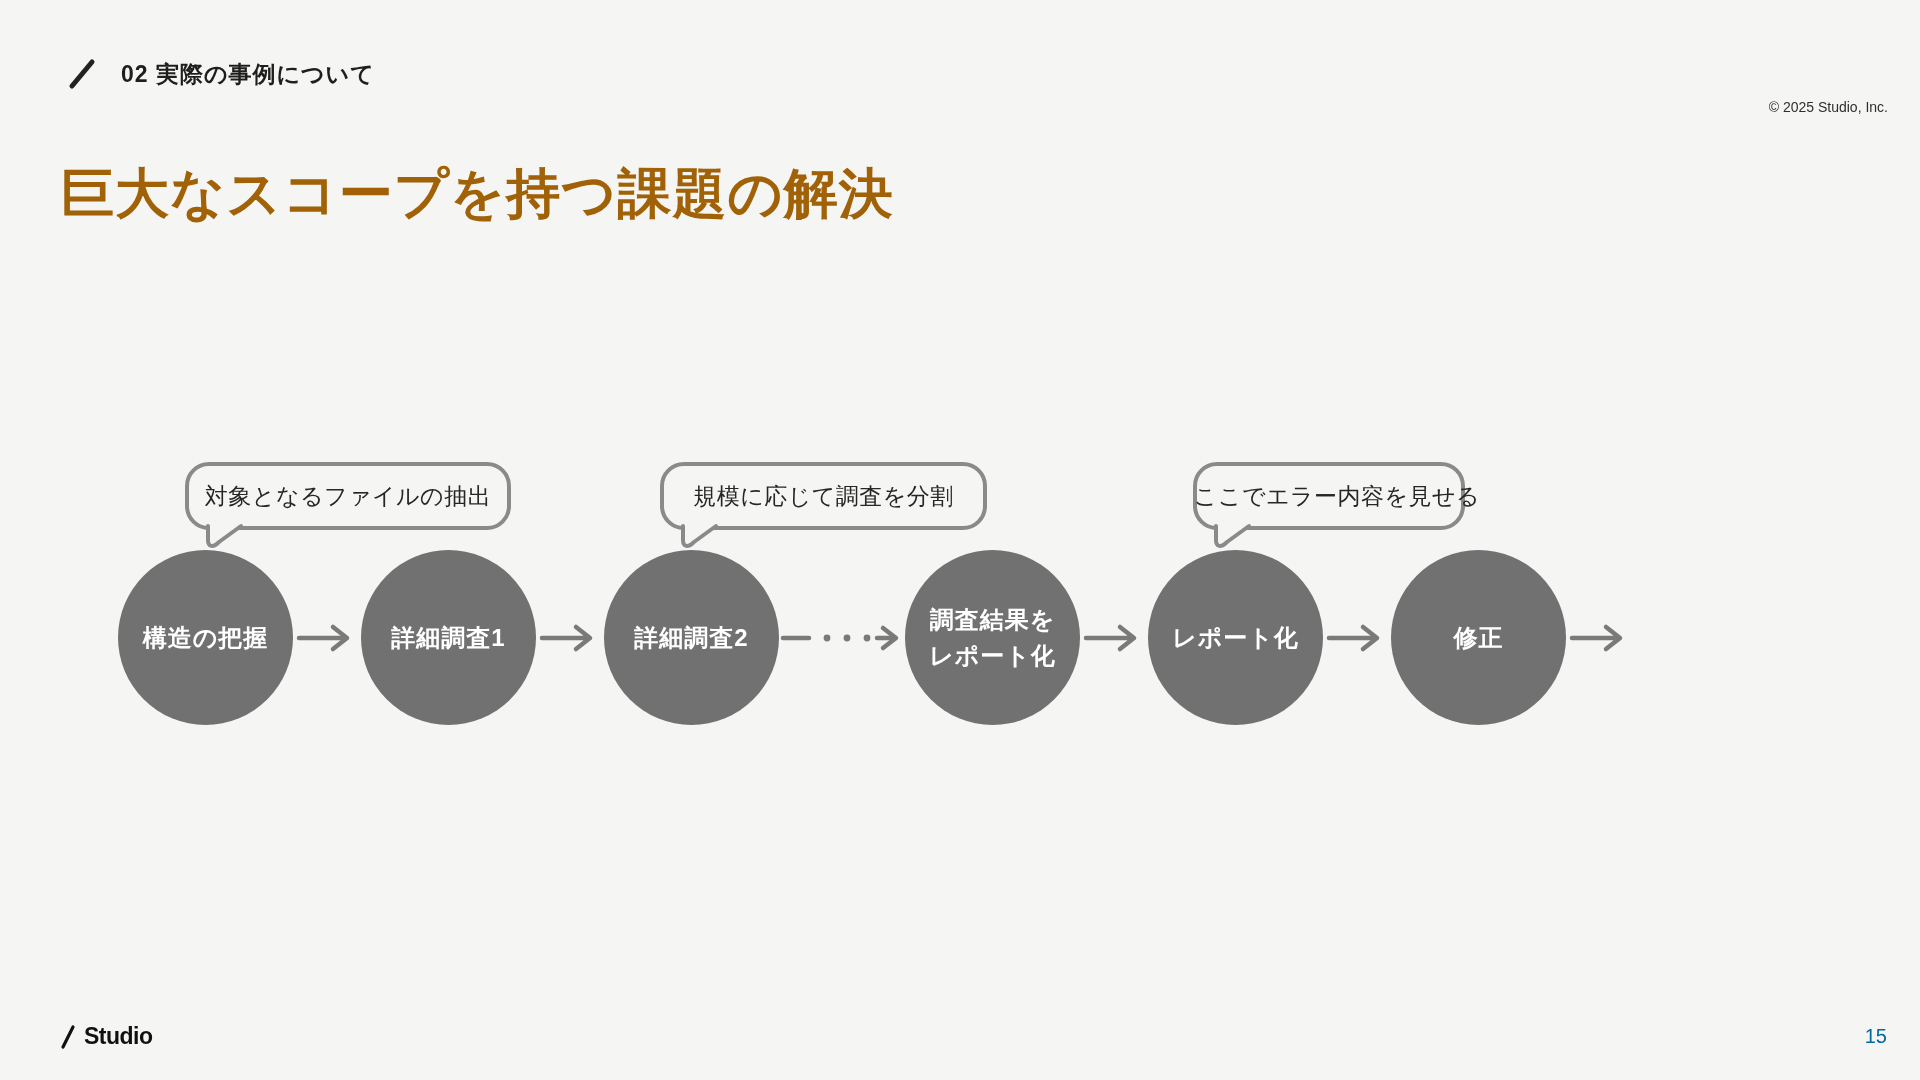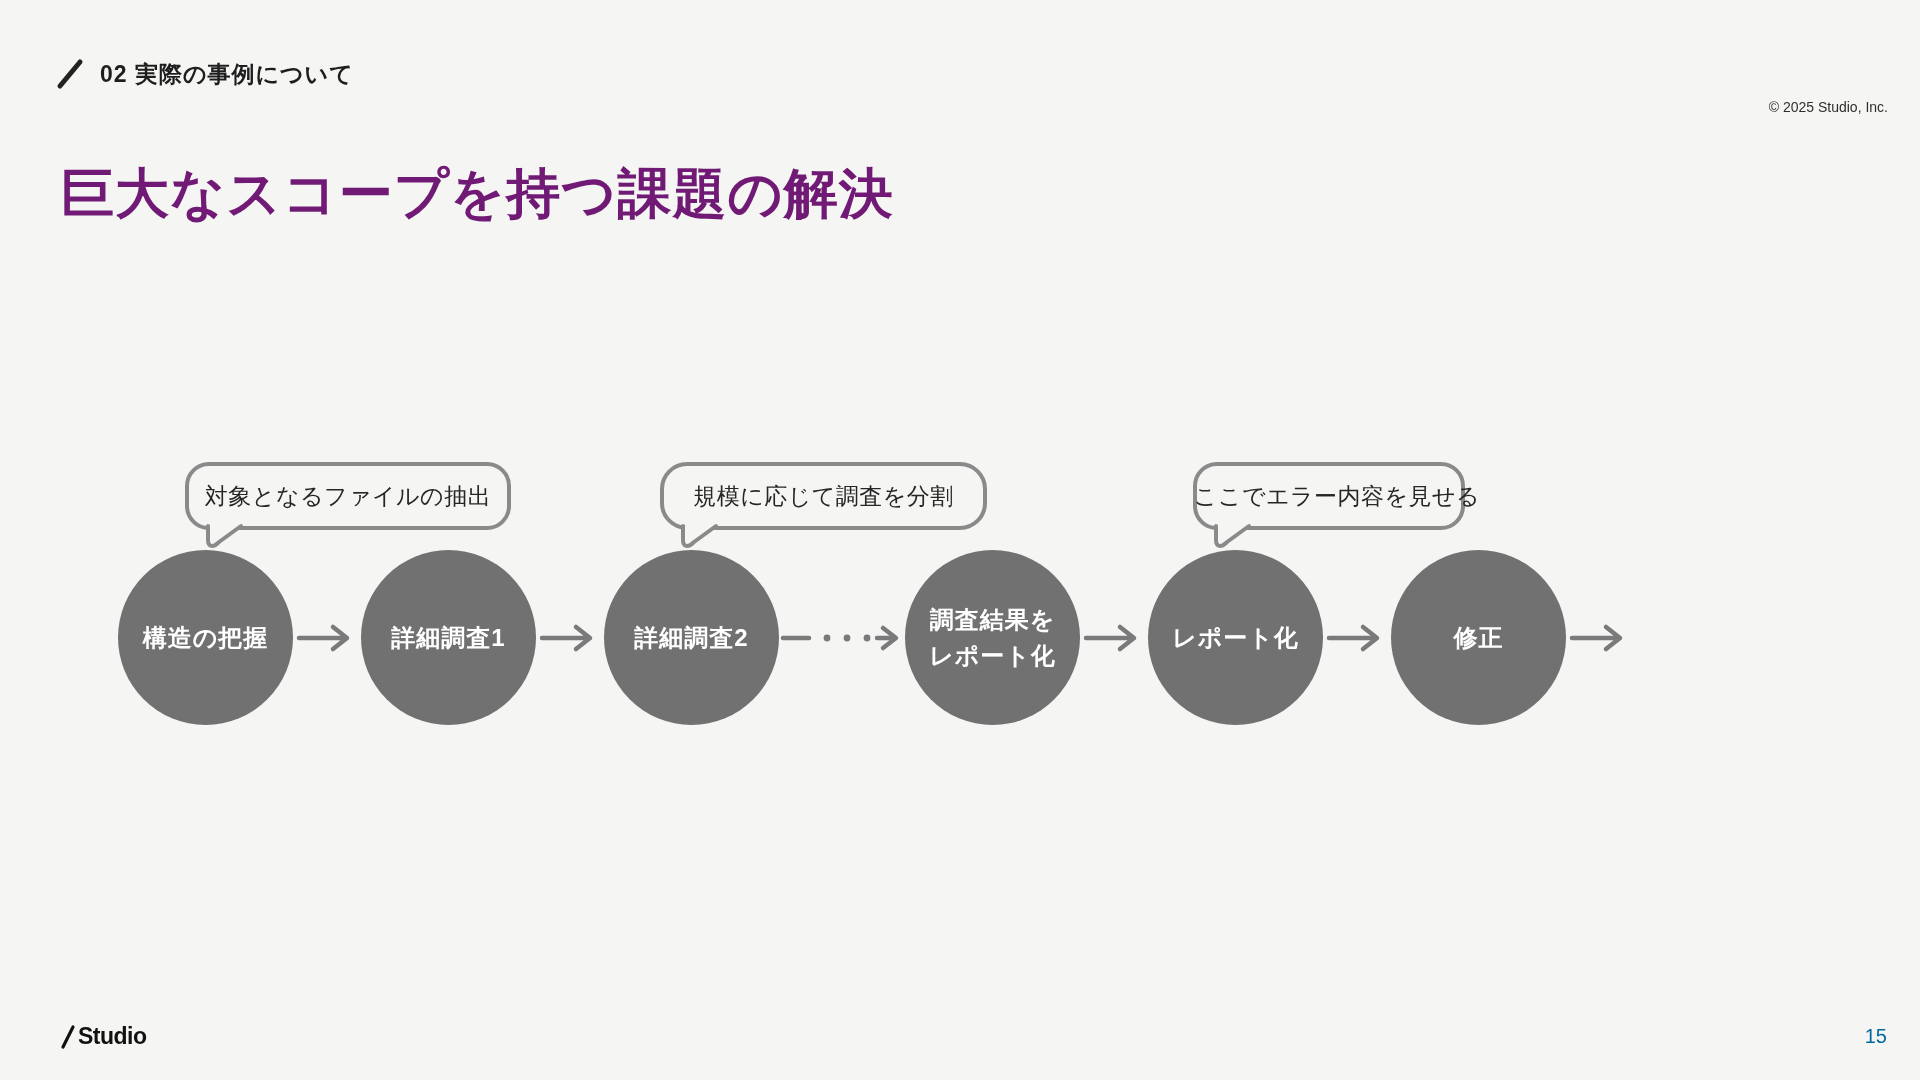--- a/index.html
+++ b/index.html
@@ -13,25 +13,25 @@
     width: 1920px;
     height: 1080px;
     background: #f5f5f3;
     overflow: hidden;
     color: #222;
   }
 
   
   .section-header {
     position: absolute;
-    left: 56px;
+    left: 68px;
     top: 58px;
     display: flex;
     align-items: center;
-    gap: 16px;
+    gap: 25px;
   }
   .section-header .slash-icon svg { display: block; }
   .section-label {
     font-size: 23px;
     font-weight: 600;
     color: #1e1e1e;
     letter-spacing: 1px;
   }
   .copyright {
     position: absolute;
@@ -43,21 +43,21 @@
     margin-top: 43px;
   }
 
   
   .slide-title {
     position: absolute;
     left: 60px;
     top: 122px;
     font-size: 54px;
     font-weight: 700;
-    color: #701a75;
+    color: #a16207;
     letter-spacing: 1px;
     font-family: Liberation Serif, serif;
   }
 
   
   .flow-row {
     position: absolute;
     left: 118px;
     top: 550px;
     display: flex;
@@ -113,31 +113,31 @@
     letter-spacing: 0.5px;
     white-space: nowrap;
   }
   .bubble .bubble-tail {
     position: absolute;
     left: 15px;
     bottom: -25px;
     overflow: visible;
   }
   .bubble-1 { left: 185px;  width: 326px; }
-  .bubble-2 { left: 660px;  width: 327px; border-radius: 27px; }
+  .bubble-2 { left: 660px;  width: 327px; }
   .bubble-3 { left: 1193px; width: 272px; padding-left: 16px; }
 
   
   .footer-logo {
     position: absolute;
     left: 60px;
     bottom: 30px;
     display: flex;
     align-items: center;
-    gap: 2px;
+    gap: 8px;
   }
   .footer-logo svg { display: block; }
   .logo-text {
     font-size: 23px;
     font-weight: 700;
     color: #111111;
     letter-spacing: -0.5px;
   }
   .page-number {
     position: absolute;

